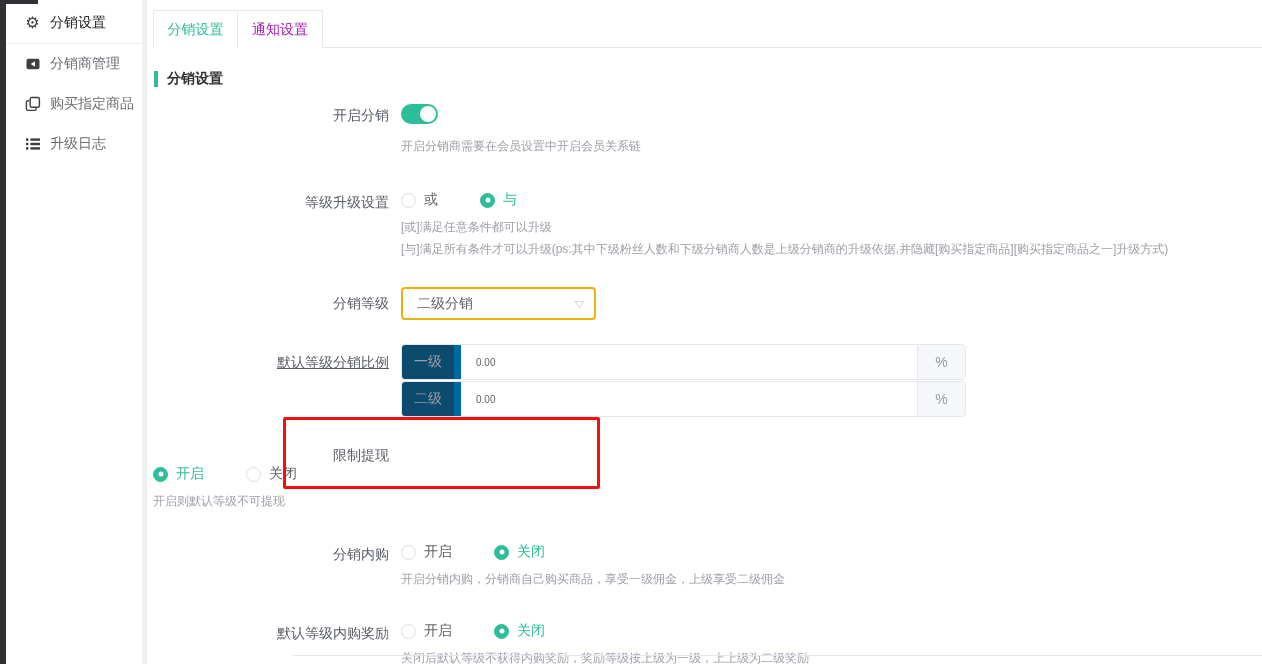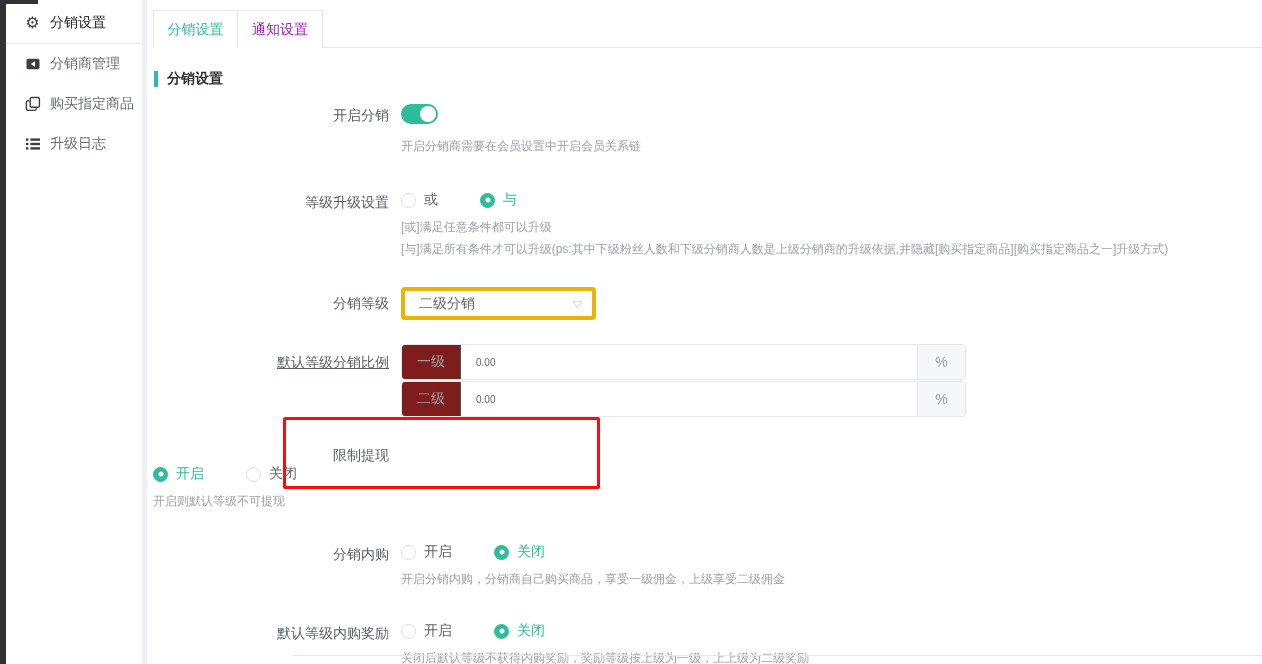--- a/index.html
+++ b/index.html
@@ -56,30 +56,30 @@
   .radio-opt { display:flex; align-items:center; margin-right:42px; cursor:pointer; }
   .radio-dot { width:15px; height:15px; border-radius:50%; border:1px solid #dcdfe6;
                background:#fff; margin-right:8px; position:relative; flex:none; }
   .radio-opt.checked .radio-dot { background:var(--accent); border-color:var(--accent); }
   .radio-opt.checked .radio-dot::after { content:""; position:absolute; left:50%; top:50%;
                width:5px; height:5px; border-radius:50%; background:#fff; transform:translate(-50%,-50%); }
   .radio-txt { font-size:14px; color:#606266; }
   .radio-opt.checked .radio-txt { color:var(--accent); }
 
   
-  .select { width:195px; height:33px; border:4px solid #eab308; border-radius:4px;
+  .select { width:195px; height:33px; border:2px solid #eab308; border-radius:4px;
             display:flex; align-items:center; padding:0 10px 0 14px; cursor:pointer; }
   .select .val { flex:1; font-size:14px; color:#606266; }
   .select .chev { color:#c0c4cc; font-size:12px; transform:scaleY(0.8); }
 
   
   .ig-row { display:flex; width:565px; height:36px; border:1px solid #e4e7ed;
             border-radius:4px; overflow:hidden; background:#fff; }
   .ig-row + .ig-row { margin-top:1px; }
-  .ig-prefix { width:59px; flex:none; background:#7f1d1d; border-right:1px solid #0369a1;
+  .ig-prefix { width:59px; flex:none; background:#0c4a6e; border-right:7px solid #0369a1;
                display:flex; align-items:center; justify-content:center;
                font-size:14px; color:#9a9da3; }
   .ig-input { flex:1; border:none; outline:none; padding:0 15px; font-size:10px; color:#606266;
               font-family:"Liberation Sans","DejaVu Sans",sans-serif; }
   .ig-suffix { width:48px; flex:none; background:#f5f7fa; border-left:1px solid #e4e7ed;
                display:flex; align-items:center; justify-content:center;
                font-size:14px; color:#9a9da3; }
 
   
   .mi-1 { margin-bottom:35px; }

